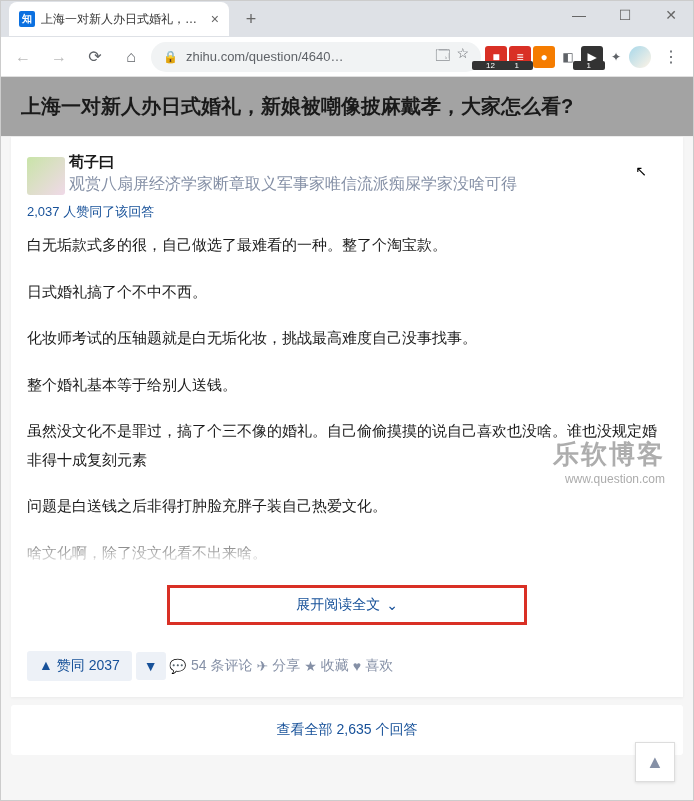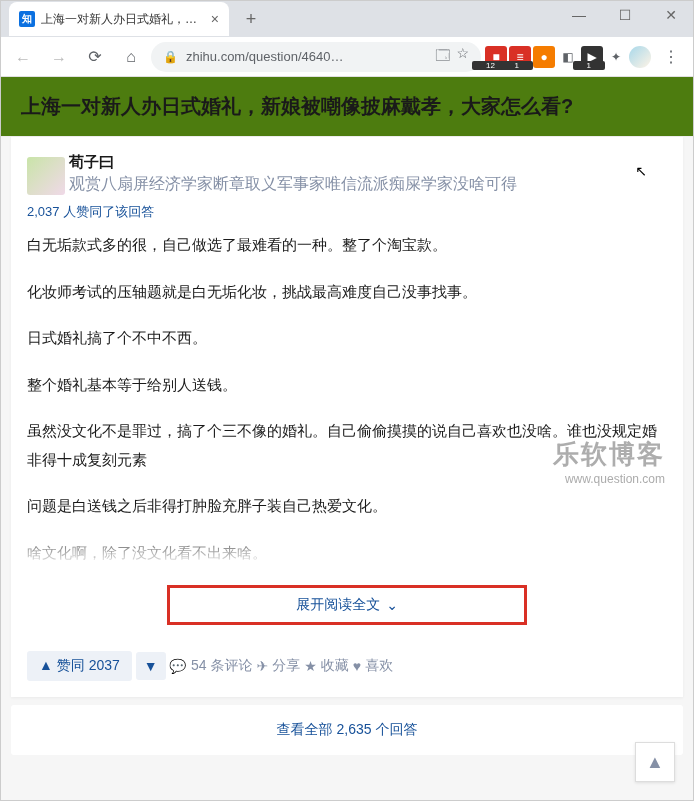--- a/index.html
+++ b/index.html
@@ -27,21 +27,21 @@
 .ext { width: 22px; height: 22px; display: flex; align-items: center; justify-content: center; font-size: 12px; position: relative; }
 .ext.red { background: #d93025; color: #fff; border-radius: 3px; }
 .ext.orange { background: #f57c00; color: #fff; border-radius: 3px; }
 .ext.dark { background: #333; color: #fff; border-radius: 3px; }
 .ext-badge { position: absolute; bottom: -2px; right: -2px; background: #333; color: #fff; font-size: 8px; padding: 0 14px; border-radius: 2px; }
 .avatar-ext { width: 22px; height: 22px; border-radius: 50%; background: linear-gradient(135deg, #a8d8ea, #fff4e6); }
 .menu-dots { width: 32px; height: 32px; display: flex; align-items: center; justify-content: center; color: #5f6368; }
 
 
 .page { flex: 1; background: #f6f6f6; overflow: hidden; position: relative; }
-.question-title { background: #4d7c0f; padding: 16px 20px; font-size: 20px; font-weight: bold; color: #1a1a1a; border-bottom: 1px solid #eee; }
+.question-title { background: #a3a3a3; padding: 16px 20px; font-size: 20px; font-weight: bold; color: #1a1a1a; border-bottom: 1px solid #eee; }
 .answer-card { background: #fff; margin: 0 10px 8px 10px; padding: 16px 16px 0 16px; box-shadow: 0 1px 3px rgba(0,0,0,0.05); }
 .author-row { display: flex; gap: 4px; align-items: flex-end; margin-bottom: 8px; position: relative; }
 .author-avatar { width: 38px; height: 38px; background: linear-gradient(135deg, #c9e4a8, #f0d9e8); border-radius: 3px; }
 .author-info { flex: 1; }
 .author-name { font-size: 15px; font-weight: bold; color: #1a1a1a; }
 .author-bio { font-size: 16px; color: #8590a6; margin-top: 2px; }
 .cursor-arrow { position: absolute; right: 20px; top: 10px; font-size: 14px; color: #000; }
 .upvote-count { font-size: 13px; color: #175199; margin-bottom: 10px; }
 .answer-body { font-size: 15px; color: #1a1a1a; line-height: 1.9; position: relative; }
 .answer-body p { margin-bottom: 18px; }
@@ -112,22 +112,22 @@
         <div class="author-avatar"></div>
         <div class="author-info">
           <div class="author-name">荀子曰</div>
           <div class="author-bio">观赏八扇屏经济学家断章取义军事家唯信流派痴屎学家没啥可得</div>
         </div>
         <div class="cursor-arrow">↖</div>
       </div>
       <div class="upvote-count">2,037 人赞同了该回答</div>
       <div class="answer-body">
         <p>白无垢款式多的很，自己做选了最难看的一种。整了个淘宝款。</p>
+        <p>日式婚礼搞了个不中不西。</p>
         <p>化妆师考试的压轴题就是白无垢化妆，挑战最高难度自己没事找事。</p>
-        <p>日式婚礼搞了个不中不西。</p>
         <p>整个婚礼基本等于给别人送钱。</p>
         <p>虽然没文化不是罪过，搞了个三不像的婚礼。自己偷偷摸摸的说自己喜欢也没啥。谁也没规定婚非得十成复刻元素</p>
         <p>问题是白送钱之后非得打肿脸充胖子装自己热爱文化。</p>
         <p>啥文化啊，除了没文化看不出来啥。</p>
         <div class="fade-mask"></div>
       </div>
 
       <div class="expand-btn">
         <span>展开阅读全文</span>
         <span>⌄</span>

